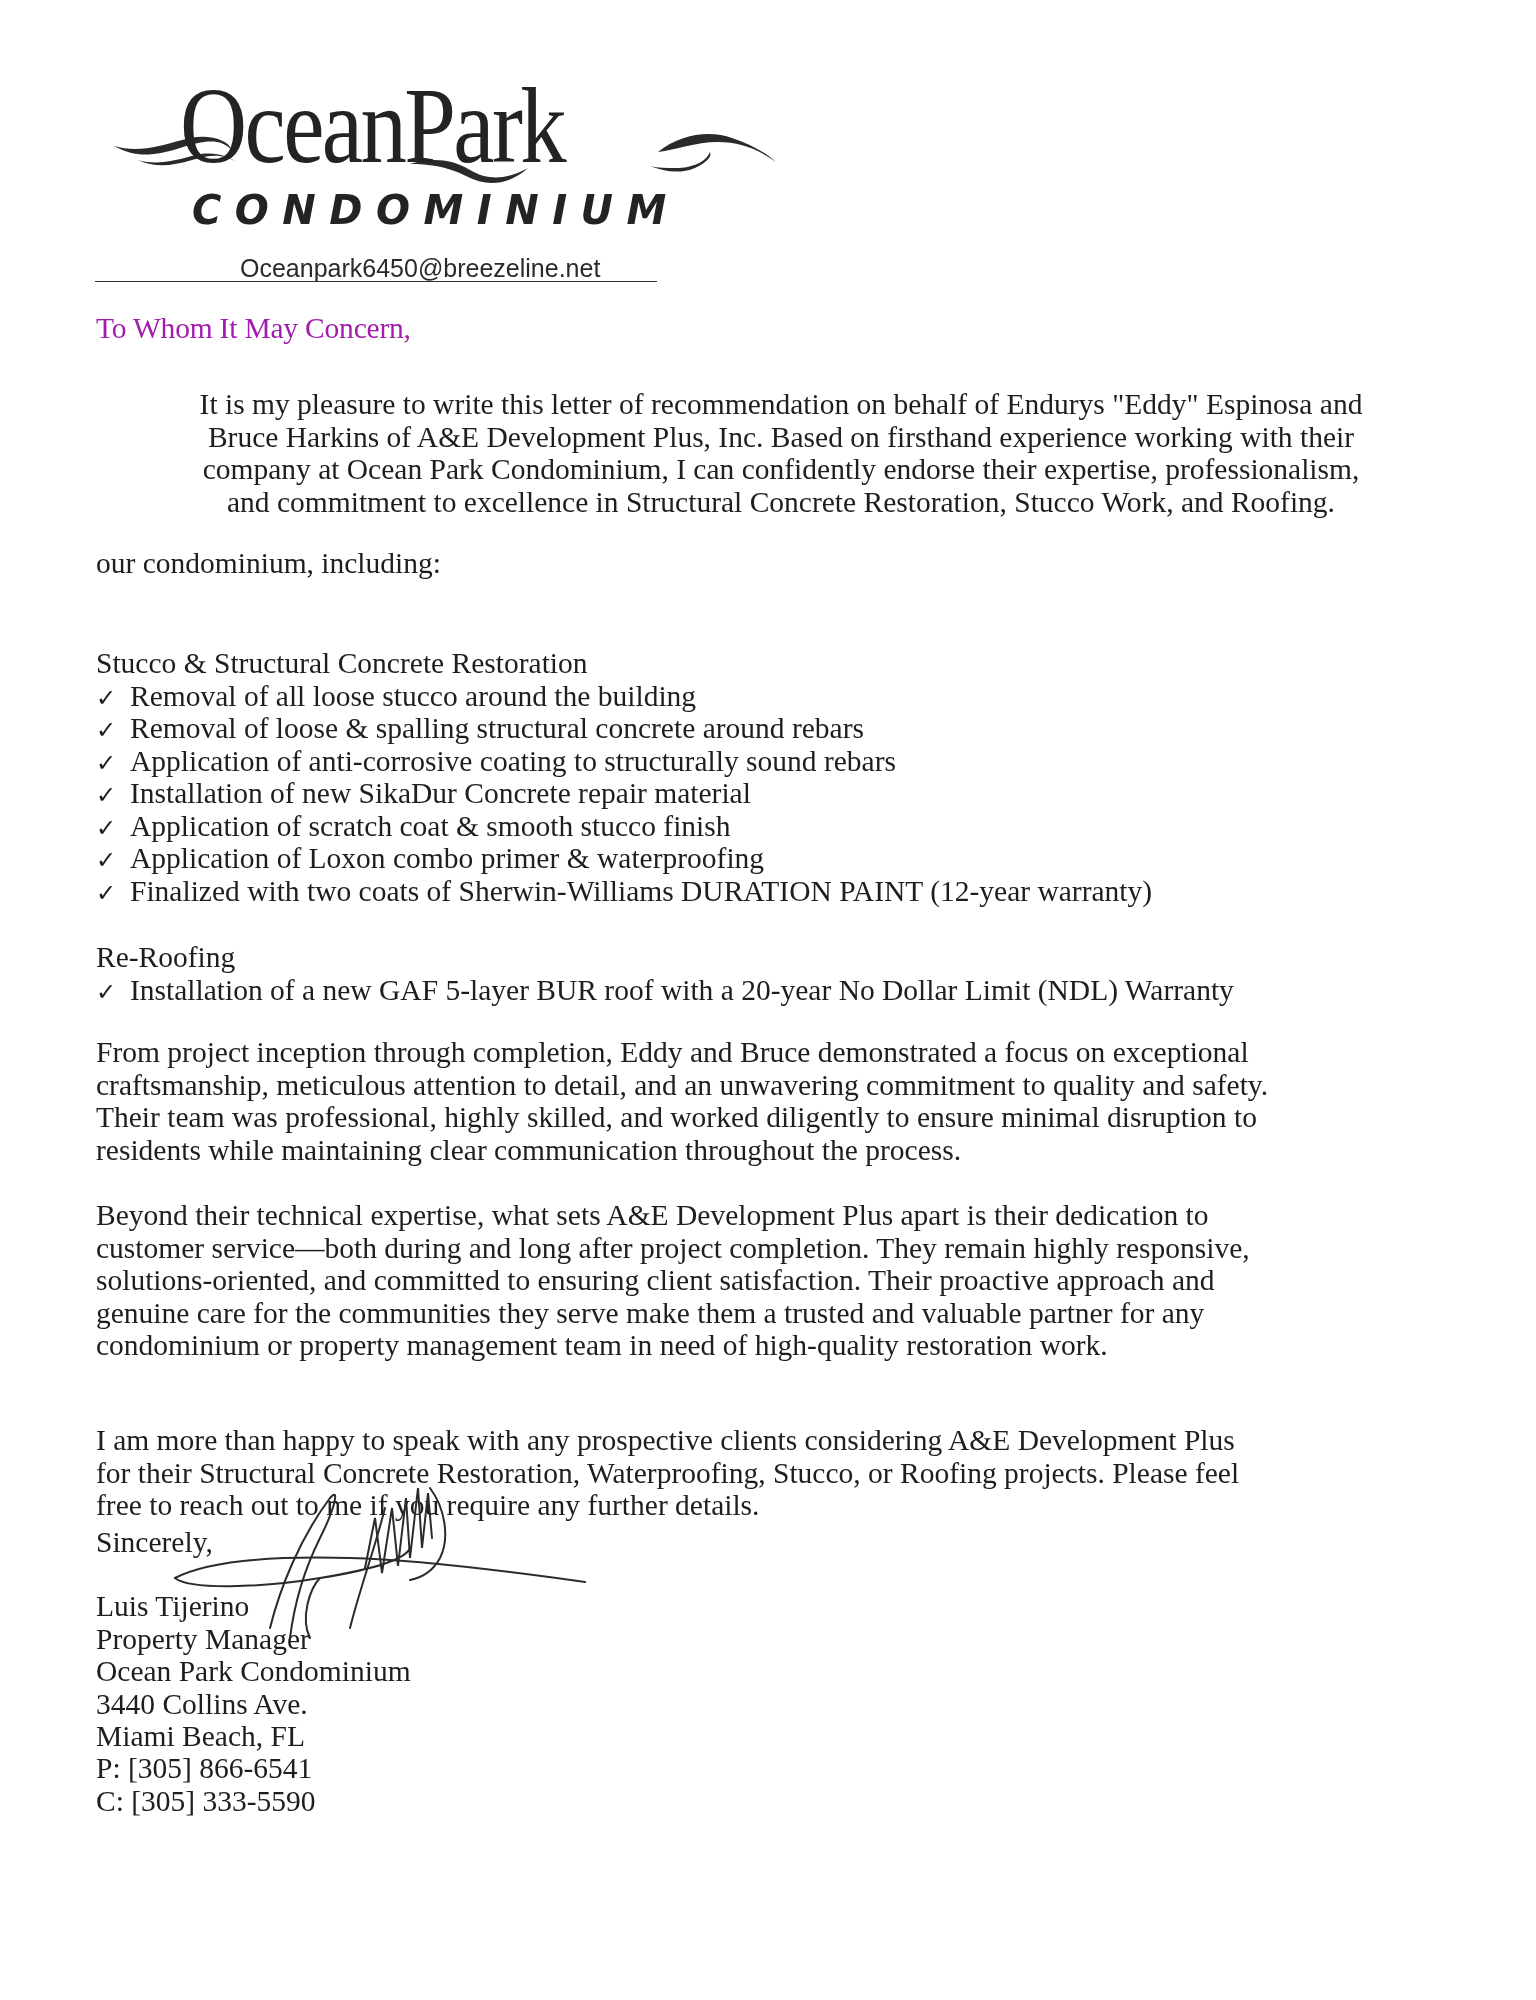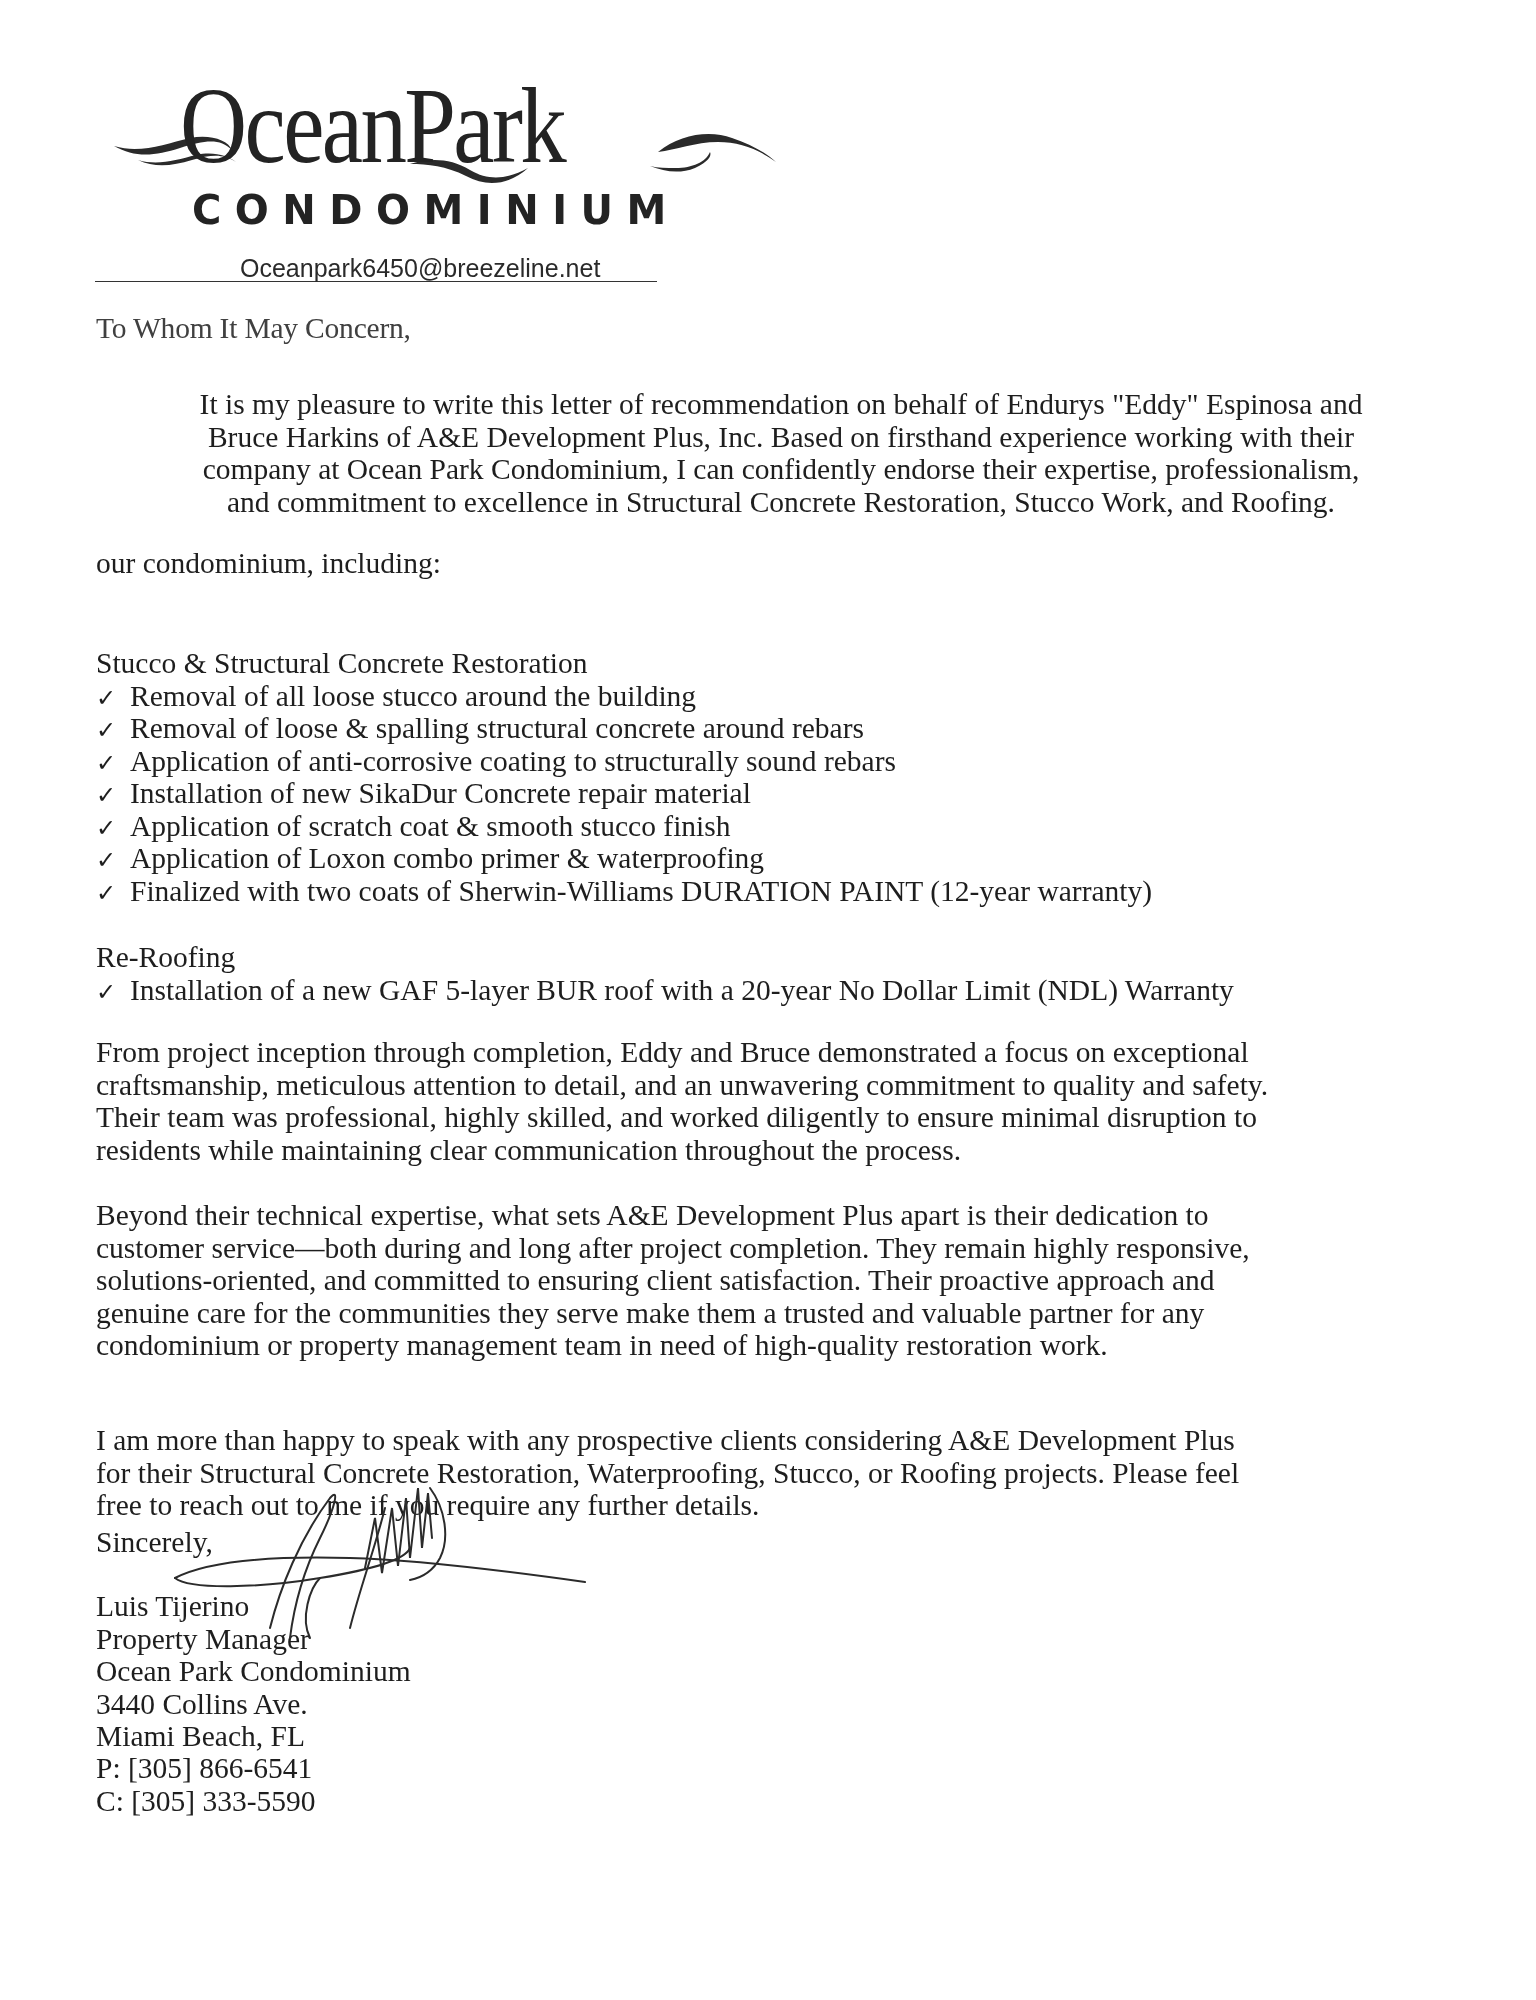--- a/index.html
+++ b/index.html
@@ -9,28 +9,28 @@
 
   
   .logo { position: absolute; left: 110px; top: 78px; width: 670px; height: 155px; }
   .logo svg { position: absolute; left: 0; top: 0; }
   .logo-script { position: absolute; left: 70px; top: 48px; width: 560px;
                  font-family: "Liberation Serif", "DejaVu Serif", serif;
                  font-size: 108px; line-height: 100px; letter-spacing: -3px; color: #232323;
                  transform: scaleX(0.86); transform-origin: left top; white-space: nowrap; }
   .logo-sub { position: absolute; left: 82px; top: 110px;
               font-family: "DejaVu Sans", "Liberation Sans", sans-serif; font-weight: bold;
-              font-size: 40px; line-height: 44px; letter-spacing: 13.5px; color: #232323; white-space: nowrap; }
+              font-size: 40px; line-height: 44px; letter-spacing: 13.5px; color: #232323; white-space: nowrap; font-style: italic; }
 
   .email-line { position: absolute; left: 95px; top: 281px; width: 562px; height: 0; border-top: 1.6px solid #333; }
   .email { position: absolute; left: 240px; top: 254px; font-family: "Liberation Sans", "DejaVu Sans", sans-serif;
            font-size: 25px; line-height: 28px; color: #2a2a2a; white-space: nowrap; }
 
   .text { position: absolute; left: 96px; font-size: 29.5px; line-height: 32.5px; white-space: nowrap;
-          letter-spacing: -0.2px; color: #404040; }
+          letter-spacing: -0.2px; color: #a21caf; }
   .para { position: absolute; left: 96px; width: 1370px; }
   .line { display: block; height: 32.5px; line-height: 32.5px; font-size: 29.5px; white-space: nowrap; }
   .check { display: inline-block; width: 34px; font-family: "DejaVu Sans", sans-serif; font-size: 24px; }
 
   .sig-block .line { height: 32.4px; }
   .signature { position: absolute; left: 170px; top: 1478px; width: 430px; height: 170px; pointer-events: none; }
 </style>
 </head>
 <body>
 

